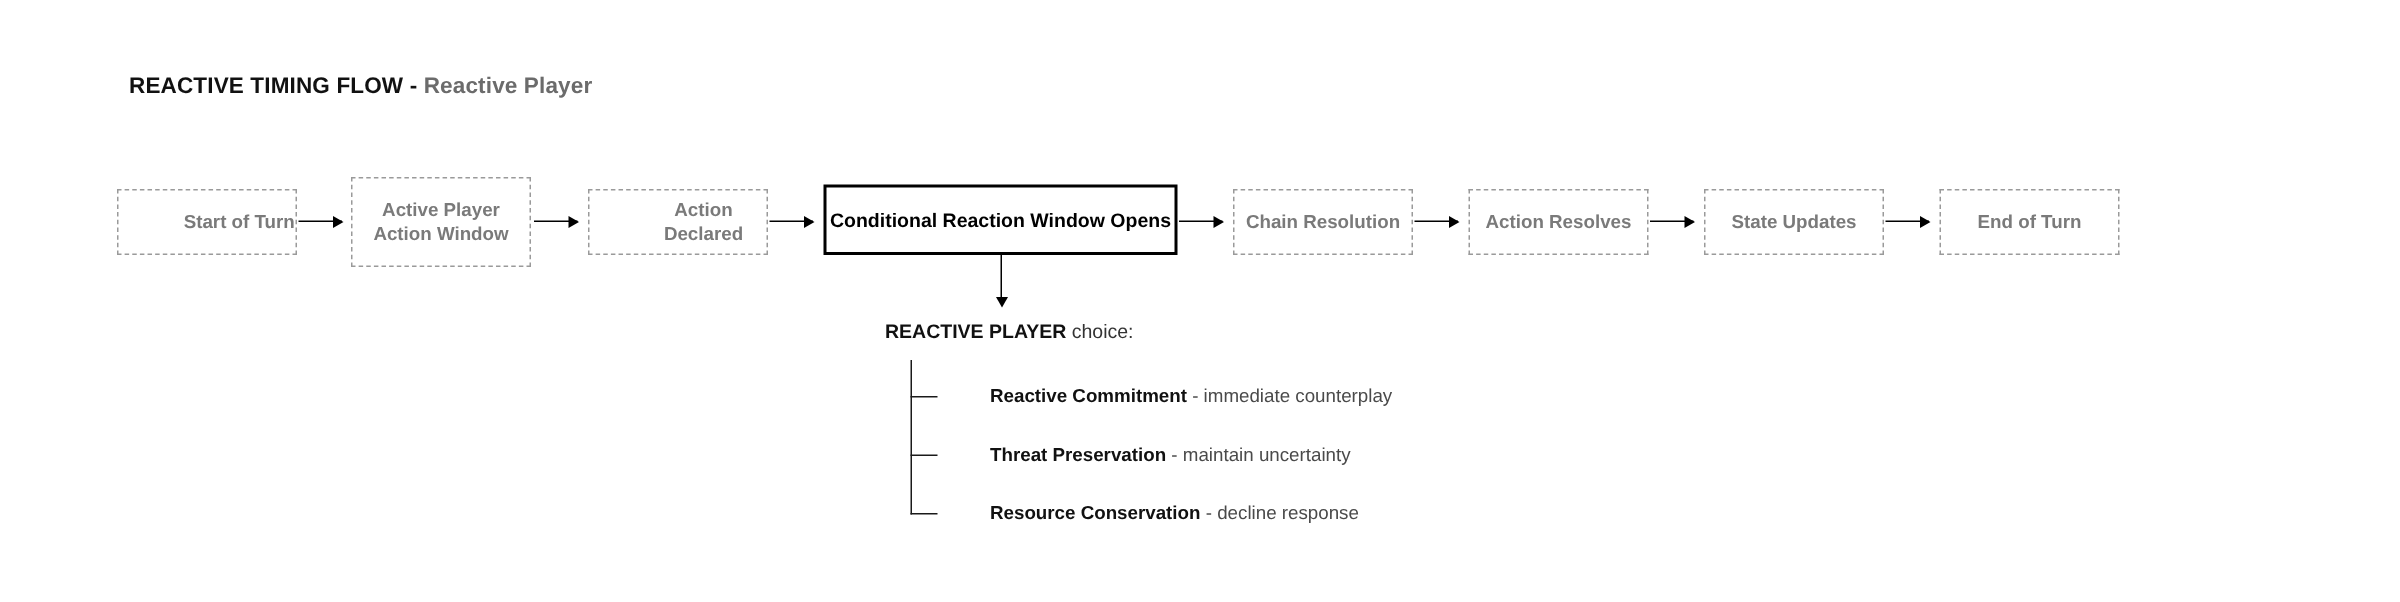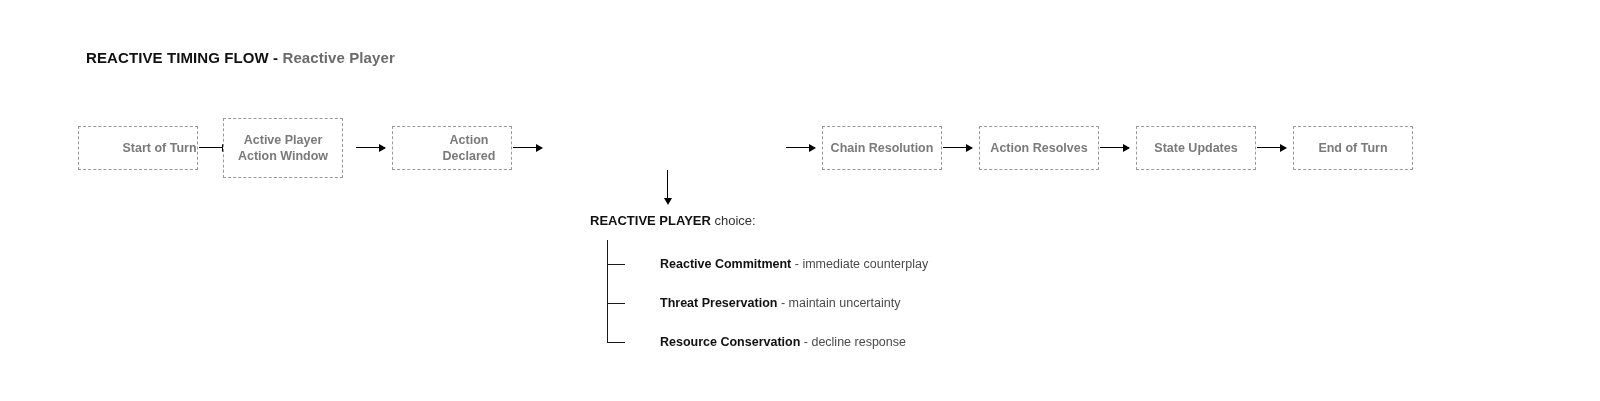--- a/index.html
+++ b/index.html
@@ -59,21 +59,21 @@
   .flow-node.highlight {
     border: 2px solid #000000;
     color: #000000;
     font-size: 13px;
     font-weight: bold;
     background: #ffffff;
   }
 
   
   .n-start    { left: 78px;   top: 126px; width: 120px; height: 44px; padding-left: 43px; }
-  .n-active   { left: 223px;  top: 118px; width: 120px; height: 60px; }
+  .n-active   { left: 234px;  top: 118px; width: 120px; height: 60px; }
   .n-declared { left: 392px;  top: 126px; width: 120px; height: 44px; padding-left: 34px; }
   .n-window   { left: 549px;  top: 123px; width: 236px; height: 47px; }
   .n-chain    { left: 822px;  top: 126px; width: 120px; height: 44px; }
   .n-resolves { left: 979px;  top: 126px; width: 120px; height: 44px; }
   .n-state    { left: 1136px; top: 126px; width: 120px; height: 44px; }
   .n-end      { left: 1293px; top: 126px; width: 120px; height: 44px; text-align: center; }
 
   
   .arrow-h {
     position: absolute;
@@ -196,20 +196,23 @@
   </div>
 
   <div class="arrow-h a2"></div>
 
   <div class="flow-node muted n-declared">
     <span>Action Declared</span>
   </div>
 
   <div class="arrow-h a3"></div>
 
+  <div class="flow-node highlight n-window">
+    <span>Conditional Reaction Window Opens</span>
+  </div>
 
   <div class="arrow-h a4"></div>
 
   <div class="flow-node muted n-chain">
     <span>Chain Resolution</span>
   </div>
 
   <div class="arrow-h a5"></div>
 
   <div class="flow-node muted n-resolves">

